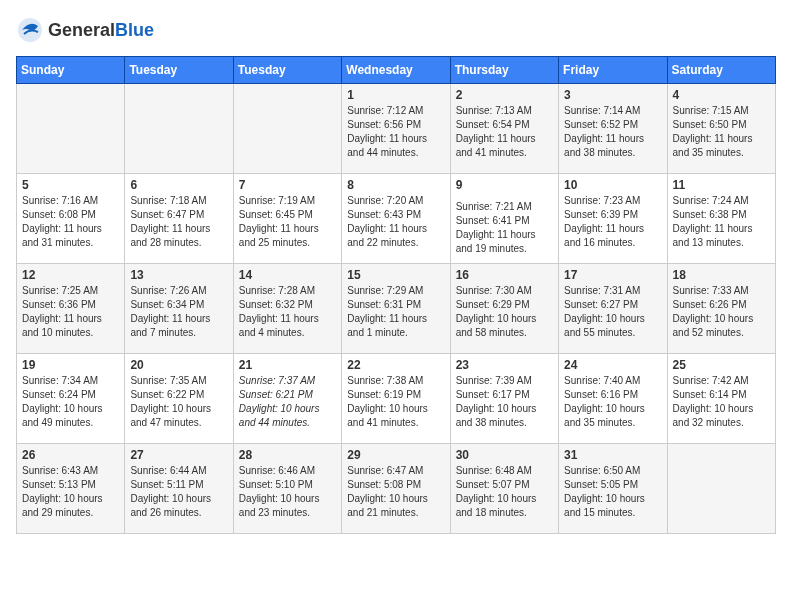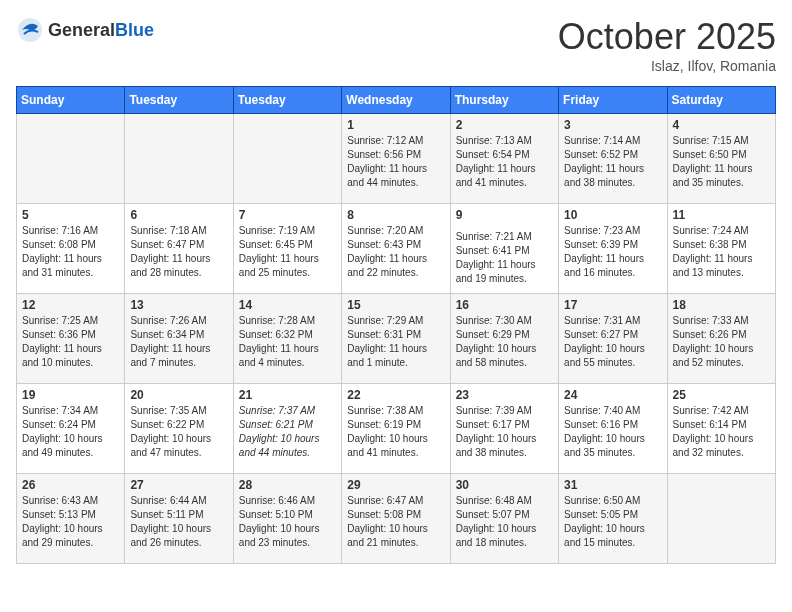--- a/index.html
+++ b/index.html
@@ -5,23 +5,24 @@
     * { box-sizing: border-box; margin: 0; padding: 0; }
     body {
       font-family: Arial, sans-serif;
       background: #fff;
       width: 792px;
       min-height: 612px;
       padding: 16px;
     }
     .header {
       display: flex;
-      justify-content: space-between;
+      justify-content: flex-end;
       align-items: flex-start;
       margin-bottom: 12px;
+      flex-direction: column;
     }
     .logo {
       display: flex;
       align-items: center;
       gap: 4px;
     }
     .logo-text-general { font-size: 18px; font-weight: bold; color: #333; }
     .logo-text-blue { font-size: 18px; font-weight: bold; color: #1565c0; }
     .logo-icon {
       width: 28px;
@@ -84,24 +85,20 @@
       <circle cx="14" cy="14" r="12" fill="#1565c0" opacity="0.15"></circle>
       <path d="M6 14 Q14 4 22 10 Q18 16 14 14 Q10 12 6 14Z" fill="#1565c0"></path>
       <path d="M8 18 Q14 12 22 16" stroke="#1565c0" stroke-width="2" fill="none"></path>
     </svg>
     <div>
       <div>
         <span class="logo-text-general">General</span><span class="logo-text-blue">Blue</span>
       </div>
     </div>
   </div>
-  <div class="title-area">
-    <div class="month-title">October 2025</div>
-    <div class="location">Islaz, Ilfov, Romania</div>
-  </div>
 </div>
 
 <table>
   <thead>
     <tr>
     <th>Sunday</th>
         <th>Tuesday</th>
         <th>Tuesday</th>
         <th>Wednesday</th>
         <th>Thursday</th>

